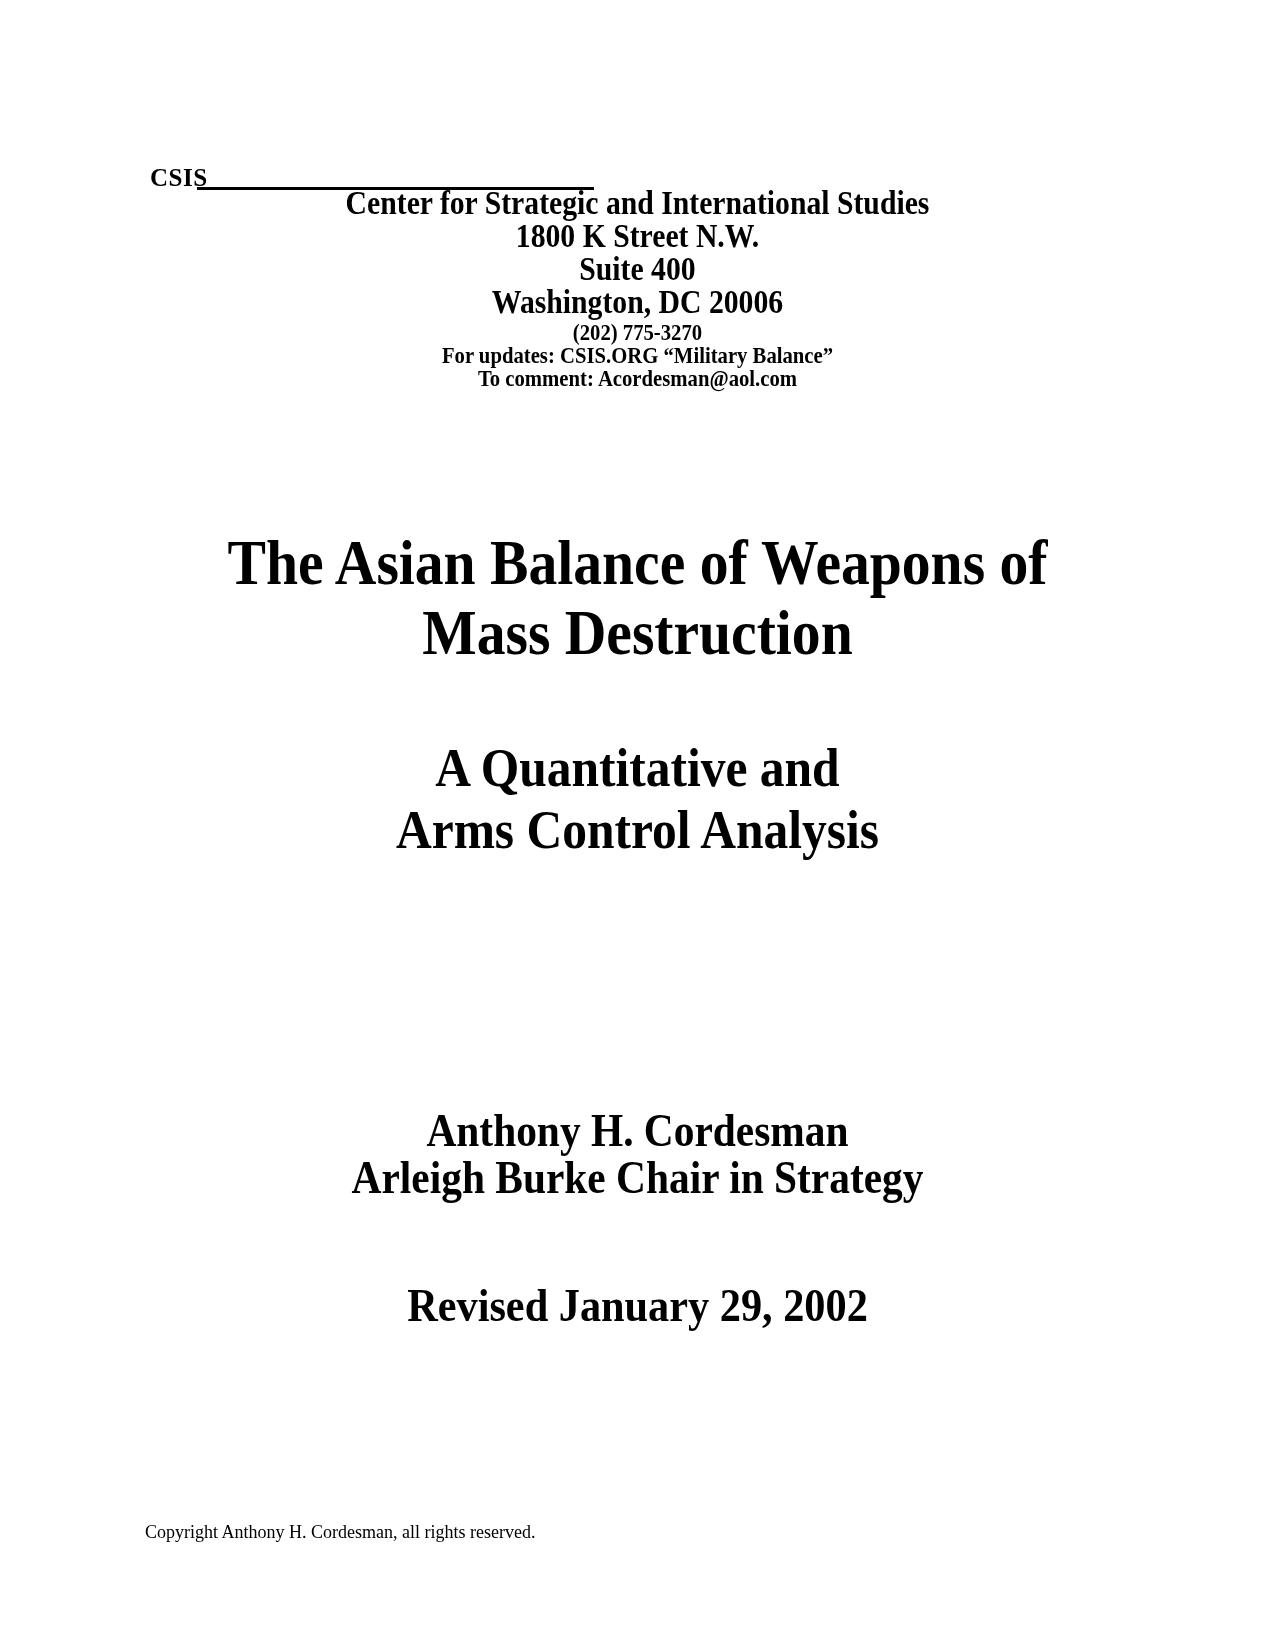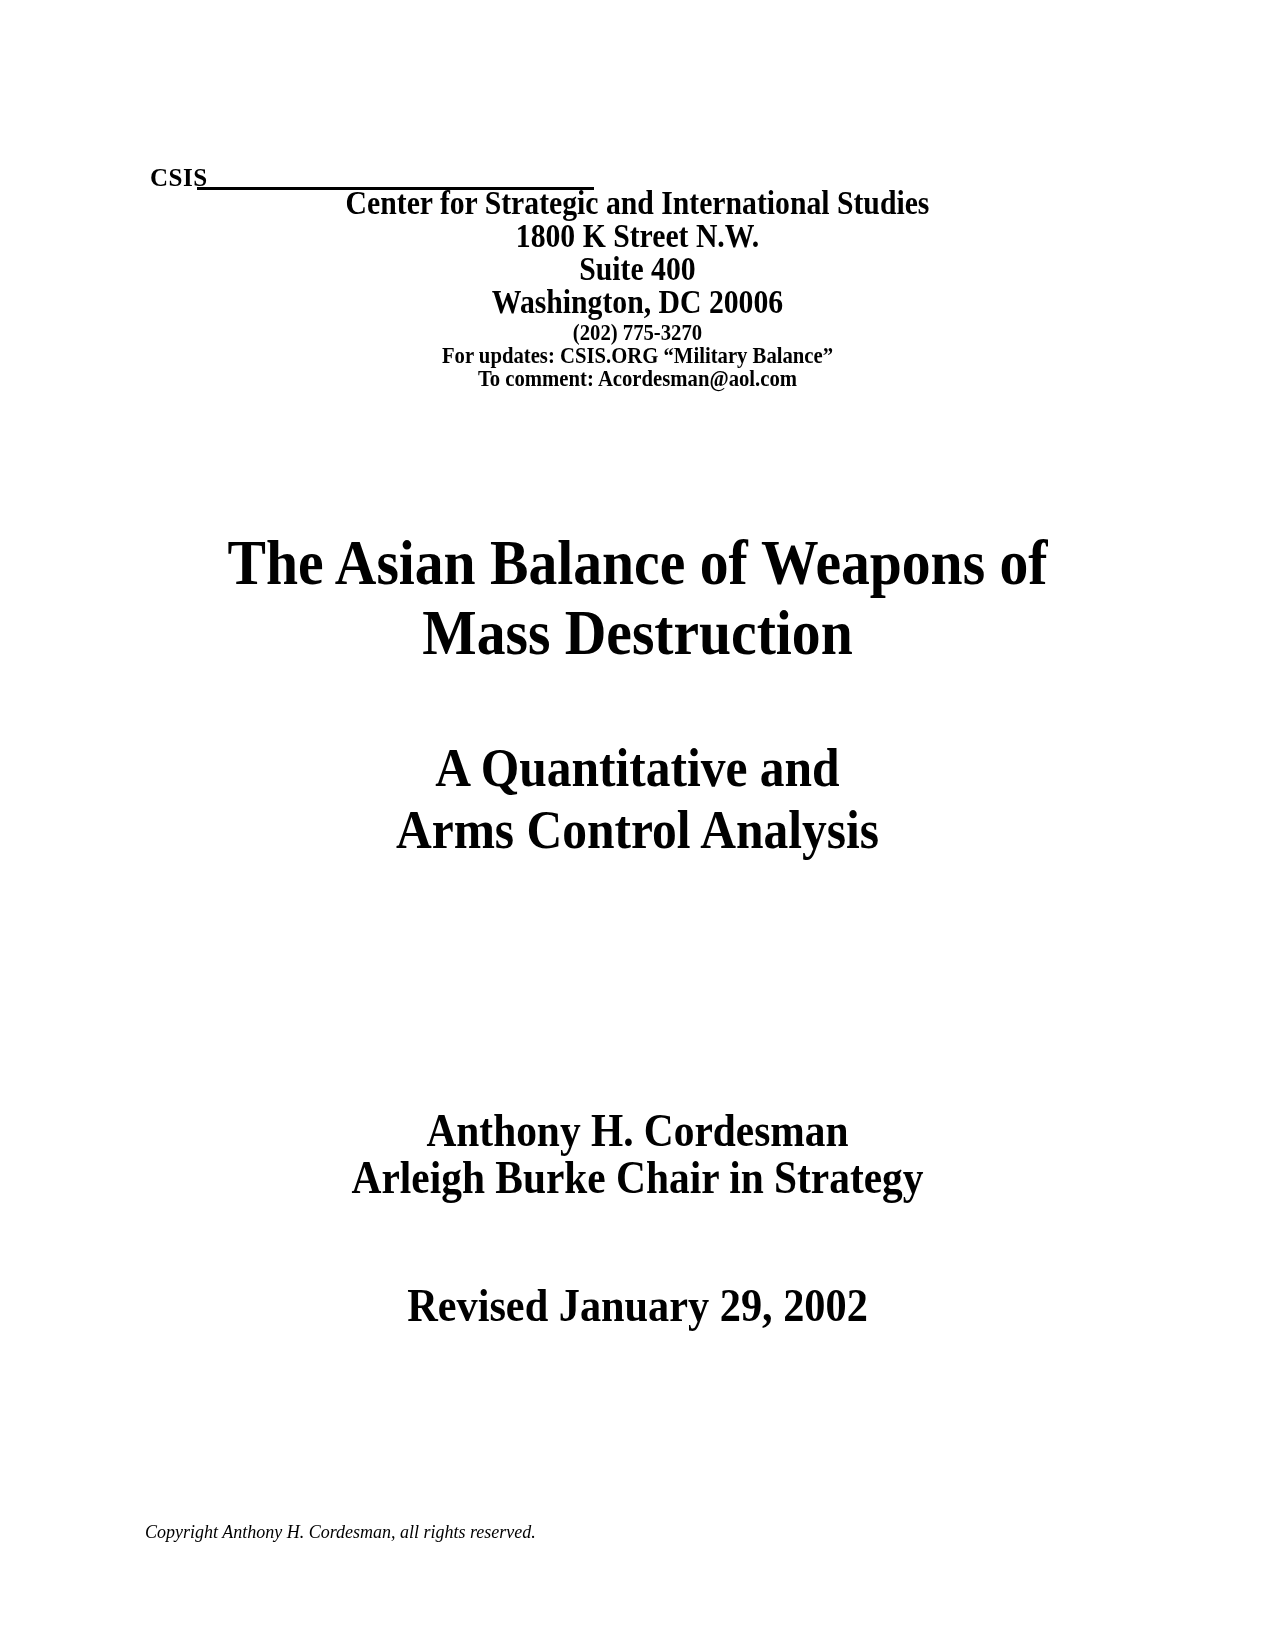--- a/index.html
+++ b/index.html
@@ -75,21 +75,20 @@
     line-height: 50px;
     font-weight: bold;
   }
   .copyright-line {
     position: absolute;
     left: 145px;
     top: 1522px;
     font-size: 18px;
     line-height: 21px;
     font-weight: normal;
-    font-style: italic;
   }
 </style>
 </head>
 <body>
 
 <div class="page">
 
   <div class="csis-logo">CSIS</div>
 
   <div class="csis-rule"></div>

